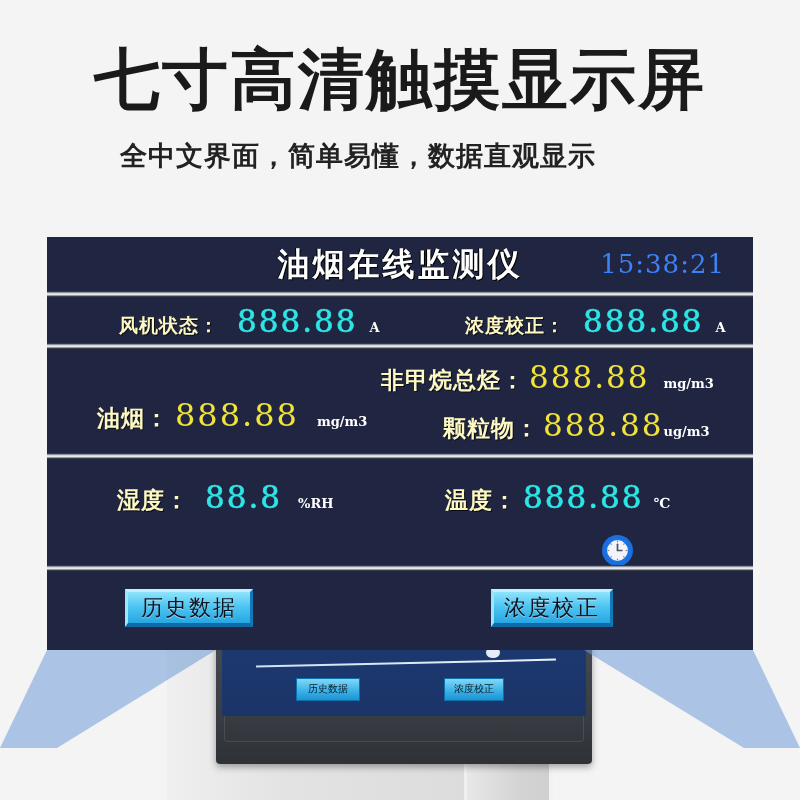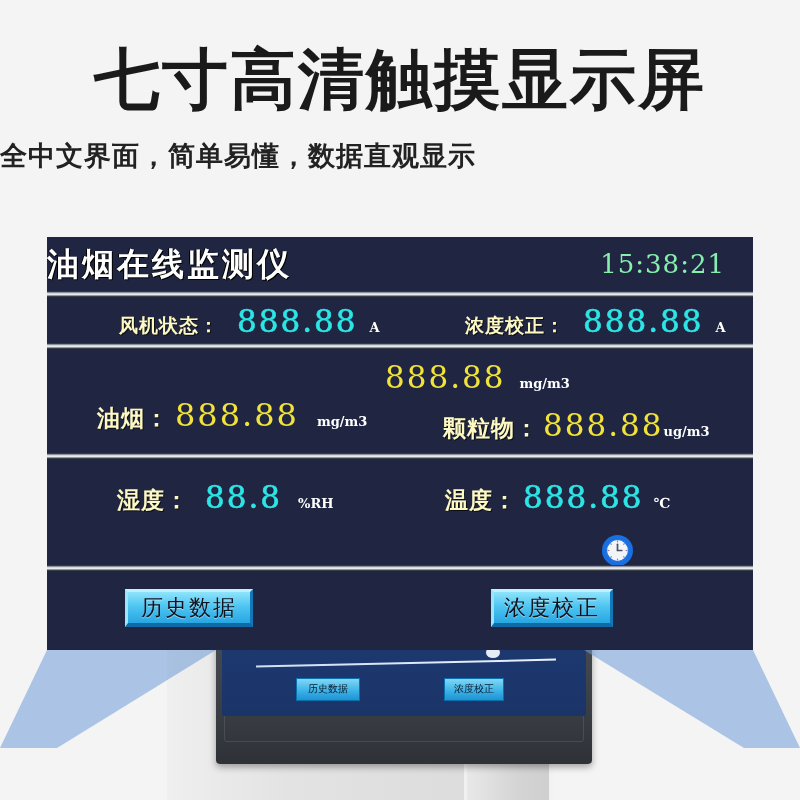--- a/index.html
+++ b/index.html
@@ -20,20 +20,21 @@
     text-align:center;
     font-size:66px;line-height:72px;
     font-weight:bold;
     letter-spacing:2px;
     color:#1a1a1a;
     font-family:"DejaVu Sans","Liberation Sans",sans-serif;
     white-space:nowrap;
   }
   .hero-sub{
     position:absolute;left:0;top:140px;width:716px;
+    text-align:center;
     font-size:27px;line-height:32px;
     font-weight:bold;
     letter-spacing:1px;
     color:#222;
     white-space:nowrap;
   }
 
   
   .photo{position:absolute;left:0;top:610px;width:800px;height:190px;overflow:hidden;}
   .wall-left{position:absolute;left:0;top:0;width:800px;height:190px;background:#f4f4f5;}
@@ -100,28 +101,28 @@
   .p-env{top:222px;height:106px;}
   .p-btn{top:334px;height:79px;}
 
   .s1{top:54px;}
   .s2{top:106px;}
   .s3{top:216px;}
   .s4{top:328px;}
 
   
   .title-main{
-    position:absolute;left:0;top:6px;width:706px;text-align:left;
+    position:absolute;left:0;top:6px;width:706px;text-align:center;
     font-size:32px;line-height:42px;color:#ffffff;letter-spacing:3px;
     font-family:"DejaVu Serif","Liberation Serif",serif;font-weight:bold;
     text-shadow:1px 1px 0 #000,-1px 0 0 #000;
   }
   .title-clock{
     position:absolute;right:28px;top:11px;
-    font-size:26px;line-height:32px;color:#86efac;letter-spacing:1px;
+    font-size:26px;line-height:32px;color:#3b82f6;letter-spacing:1px;
     font-family:"DejaVu Serif","Liberation Serif",serif;
   }
 
   .lbl{
     color:#fef9c3;font-size:19px;
     font-family:"DejaVu Serif","Liberation Serif",serif;font-weight:bold;
     letter-spacing:1px;
     text-shadow:1px 1px 0 #0a0d16;
     white-space:nowrap;
   }
@@ -259,20 +260,21 @@
     </div>
     <div class="sep s2"></div>
 
     <div class="panel p-smoke">
       <div class="cell c-smoke">
         <span class="lbl lbl-big">油烟：</span>
         <span class="num num-yellow">888.88</span>
         <span class="unit">mg/m3</span>
       </div>
       <div class="cell c-nmhc">
+        <span class="lbl lbl-big">非甲烷总烃：</span>
         <span class="num num-yellow">888.88</span>
         <span class="unit">mg/m3</span>
       </div>
       <div class="cell c-pm">
         <span class="lbl lbl-big">颗粒物：</span>
         <span class="num num-yellow">888.88</span>
         <span class="unit">ug/m3</span>
       </div>
     </div>
     <div class="sep s3"></div>

